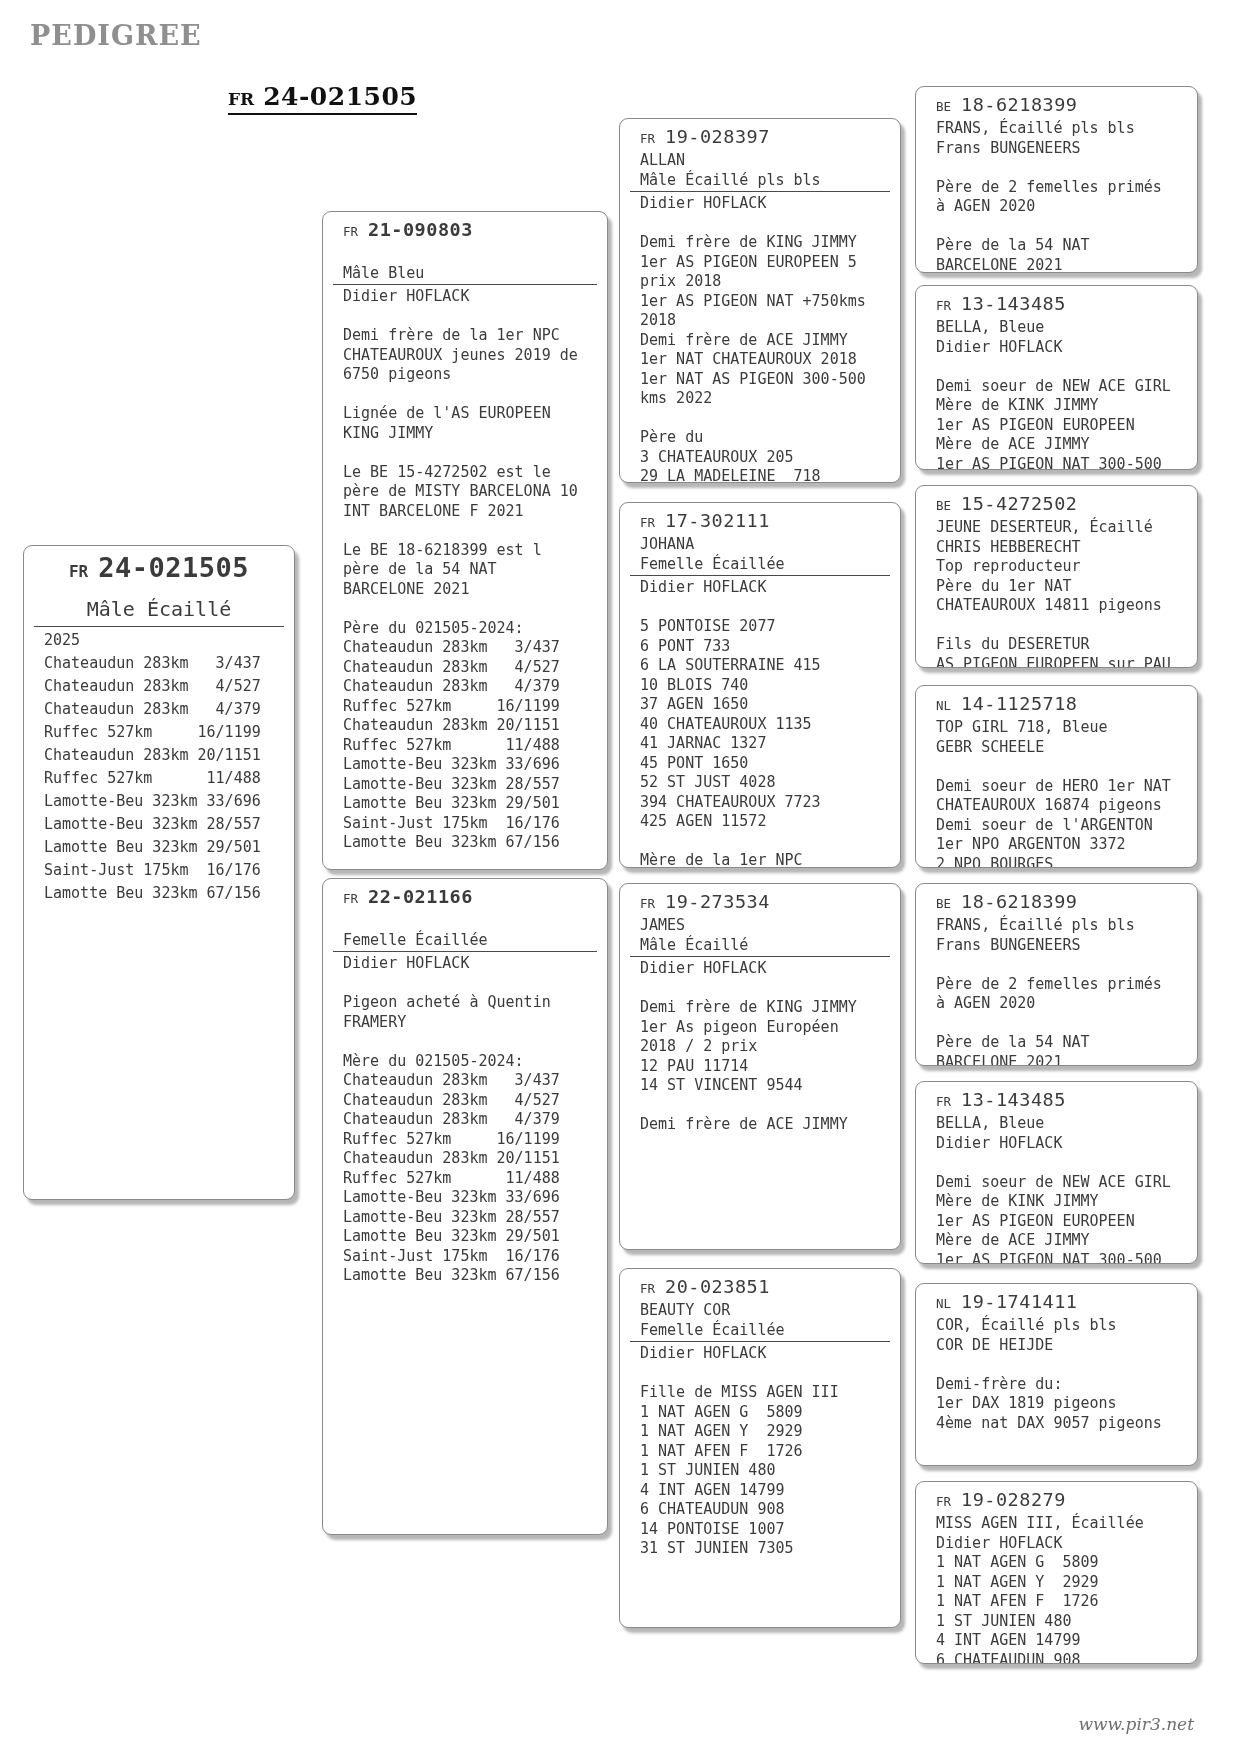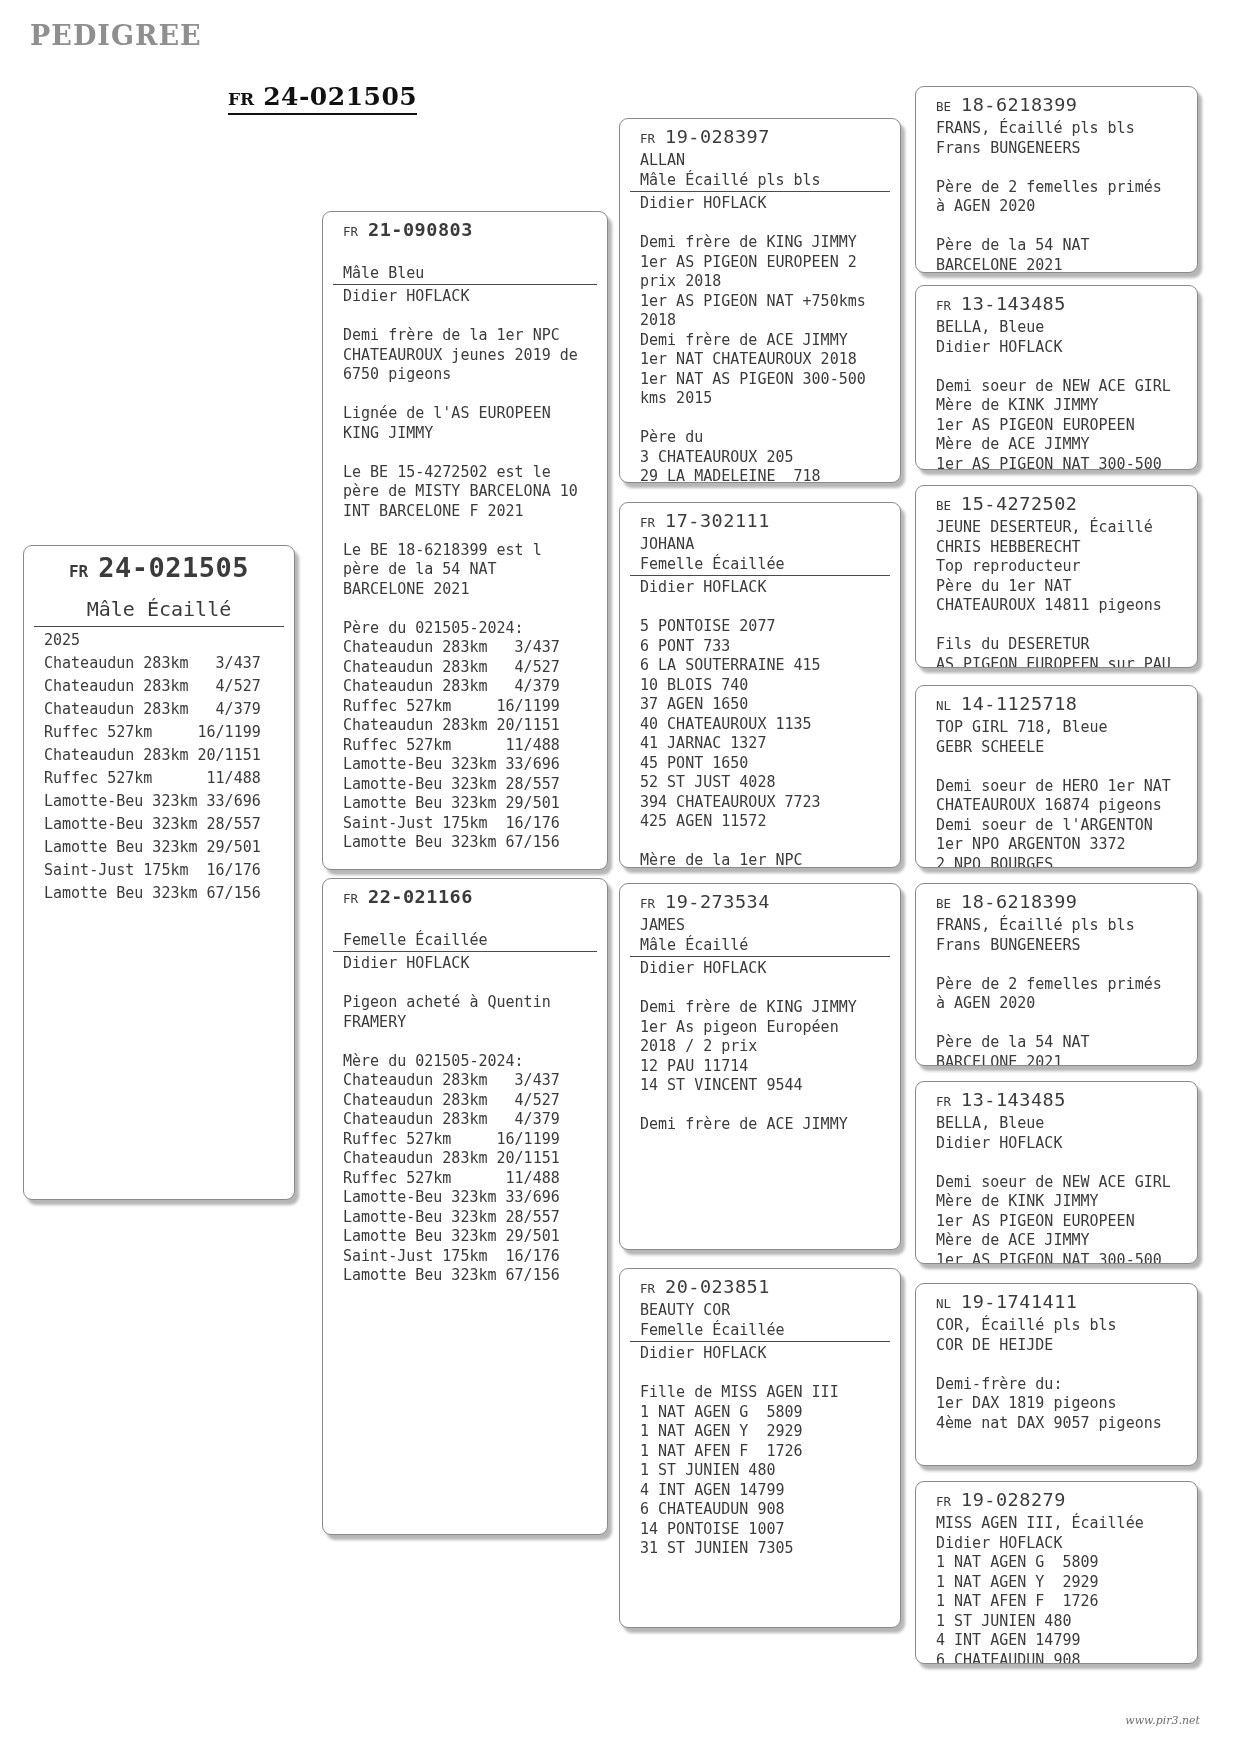--- a/index.html
+++ b/index.html
@@ -51,22 +51,22 @@
   
   .contact{position:absolute;left:57px;top:1558px;font-family:"DejaVu Serif",serif;
         font-size:21px;line-height:28px;color:#000;}
   .contact .owner-name{font-weight:bold;font-size:22px;}
   .phone-row{display:flex;align-items:center;gap:4px;}
   .phone-glyph{font-size:21px;line-height:21px;}
   .mobile-icon{display:inline-block;width:13px;height:21px;background:#1b2f7a;border-radius:3px;
         position:relative;margin:0 4px;}
   .mobile-icon:after{content:"";position:absolute;left:2px;top:3px;right:2px;bottom:5px;background:#8ea2d8;border-radius:1px;}
 
-  .site-footer{position:absolute;right:41px;top:1714px;font-family:"DejaVu Serif",serif;
-        font-style:italic;font-size:11px;color:#6f6f6f;}
+  .site-footer{position:absolute;right:47px;top:1714px;font-family:"DejaVu Serif",serif;
+        font-style:italic;font-size:17px;color:#6f6f6f;}
 </style>
 </head>
 <body>
 
 <div class="page">
 
   <div class="pedigree-label">PEDIGREE</div>
 
   <div class="main-title">
     <span class="tcc">FR</span>
@@ -149,28 +149,28 @@
       <div class="line">Lamotte Beu 323km 67/156</div>
     </div>
   <div class="pbox b-allan">
       <div class="ringrow"><span class="cc">FR</span><span class="ring">19-028397</span></div>
       <div class="line headline">ALLAN</div>
       <div class="line headline">Mâle Écaillé pls bls</div>
       <div class="rule"></div>
       <div class="line">Didier HOFLACK</div>
       <div class="line">&nbsp;</div>
       <div class="line">Demi frère de KING JIMMY</div>
-      <div class="line">1er AS PIGEON EUROPEEN 2</div>
+      <div class="line">1er AS PIGEON EUROPEEN 5</div>
       <div class="line">prix 2018</div>
       <div class="line">1er AS PIGEON NAT +750kms</div>
       <div class="line">2018</div>
       <div class="line">Demi frère de ACE JIMMY</div>
       <div class="line">1er NAT CHATEAUROUX 2018</div>
       <div class="line">1er NAT AS PIGEON 300-500</div>
-      <div class="line">kms 2015</div>
+      <div class="line">kms 2022</div>
       <div class="line">&nbsp;</div>
       <div class="line">Père du</div>
       <div class="line">3 CHATEAUROUX 205</div>
       <div class="line">29 LA MADELEINE  718</div>
     </div>
   <div class="pbox b-johana">
       <div class="ringrow"><span class="cc">FR</span><span class="ring">17-302111</span></div>
       <div class="line headline">JOHANA</div>
       <div class="line headline">Femelle Écaillée</div>
       <div class="rule"></div>

